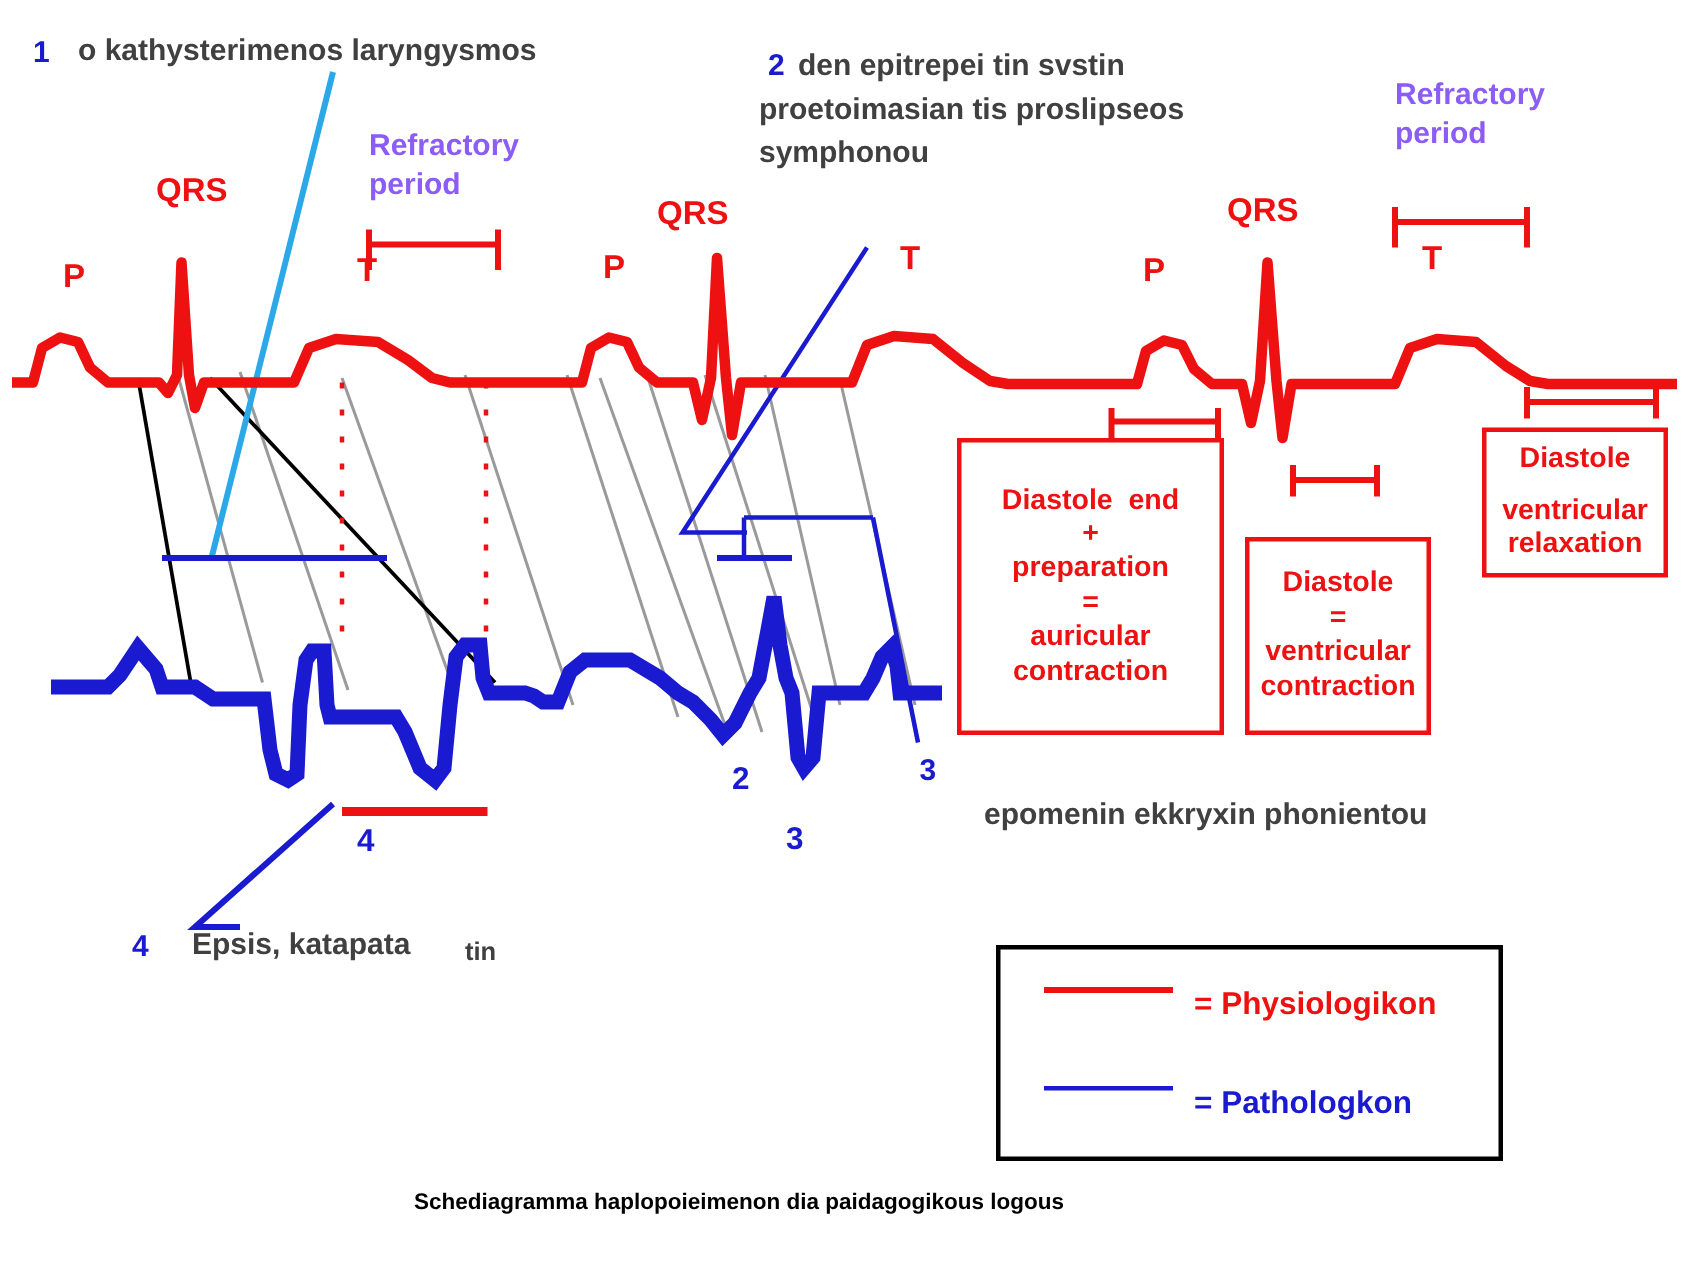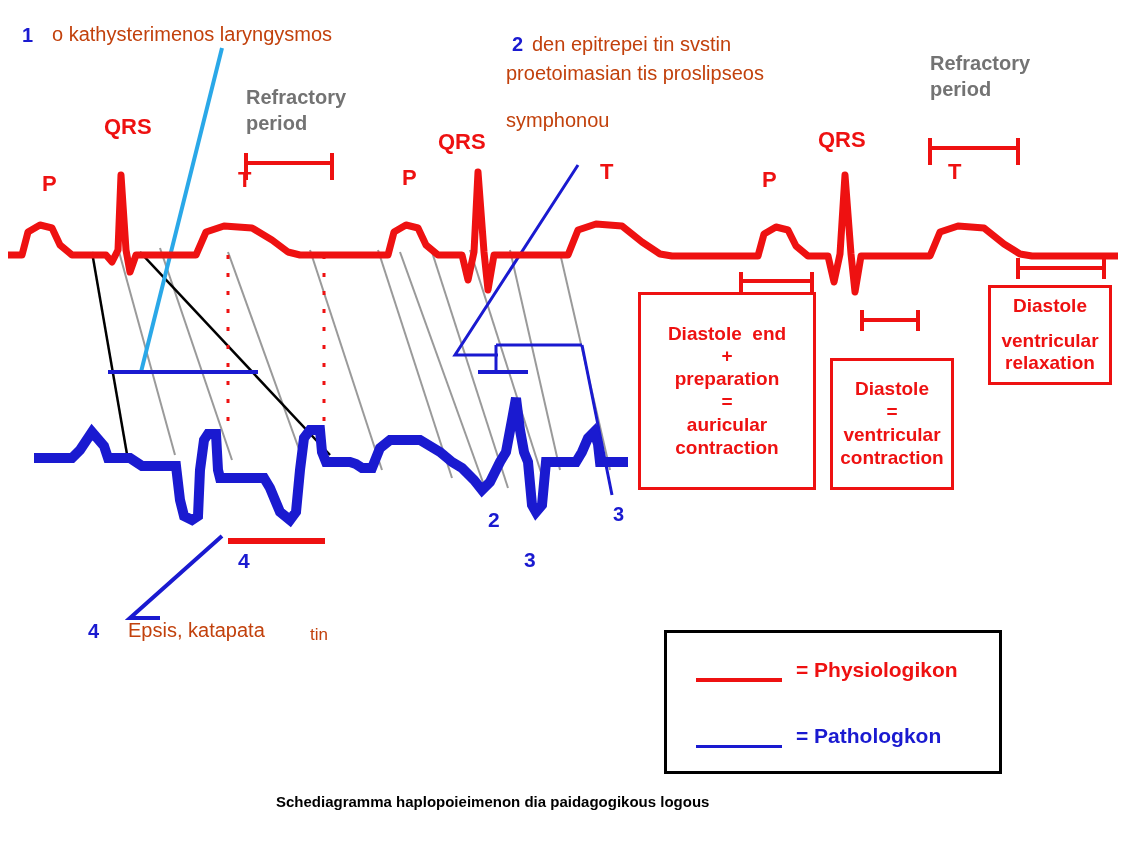--- a/index.html
+++ b/index.html
@@ -7,37 +7,37 @@
   body{
     font-family:"Liberation Sans", sans-serif;
     width:1126px;height:844px;
     position:relative;overflow:hidden;
   }
   #stage{position:absolute;left:0;top:0;width:1126px;height:844px;}
   svg.layer{position:absolute;left:0;top:0;width:1126px;height:844px;overflow:visible;}
 
   .lbl{position:absolute;font-weight:bold;line-height:1.12;white-space:pre;}
 
-  .note-blue{font-size:20px;color:#c2410c;font-weight:normal;line-height:1.2;}
+  .note-blue{font-size:20px;color:#404040;font-weight:bold;line-height:1.2;}
   .idx{font-size:20px;color:#1a1ad0;font-weight:bold;}
   .wave-lab{font-size:22px;color:#ee1111;font-weight:bold;}
-  .refr{font-size:20px;color:#737373;font-weight:bold;line-height:1.15;text-align:left;}
+  .refr{font-size:20px;color:#8b5cf6;font-weight:bold;line-height:1.15;text-align:left;}
 
   .redbox{
     position:absolute;border:3px solid #ee1111;color:#ee1111;
     font-size:19px;font-weight:bold;line-height:1.2;text-align:center;
     box-sizing:border-box;display:flex;flex-direction:column;
     align-items:center;justify-content:center;background:#fff;
   }
   .redbox div{white-space:pre;}
 
   .legendbox{
     position:absolute;border:3px solid #000;background:#fff;box-sizing:border-box;
   }
-  .legend-row{position:absolute;display:flex;align-items:flex-end;}
+  .legend-row{position:absolute;display:flex;align-items:flex-start;}
   .legend-swatch{display:inline-block;height:4px;width:86px;margin-right:14px;}
   .legend-text{font-size:21px;font-weight:bold;white-space:pre;}
 
   .caption{
     position:absolute;font-size:15px;font-weight:bold;color:#000;white-space:pre;
   }
   .num-mark{position:absolute;font-size:21px;font-weight:bold;color:#1a1ad0;}
 </style>
 </head>
 <body>
@@ -156,23 +156,24 @@
     </g>
 
   </svg>
 
   <div class="lbl idx" style="left:22px;top:24px;">1</div>
   <div class="lbl note-blue" style="left:52px;top:22px;">o kathysterimenos laryngysmos</div>
 
   <div class="lbl idx" style="left:512px;top:33px;">2</div>
   <div class="lbl note-blue" style="left:532px;top:32px;">den epitrepei tin svstin</div>
   <div class="lbl note-blue" style="left:506px;top:61px;">proetoimasian tis proslipseos</div>
-  <div class="lbl note-blue" style="left:506px;top:90px;margin-top:18px;">symphonou</div>
+  <div class="lbl note-blue" style="left:506px;top:90px;">symphonou</div>
 
   <div class="lbl idx" style="left:613px;top:503px;">3</div>
+  <div class="lbl note-blue" style="left:656px;top:531px;">epomenin ekkryxin phonientou</div>
 
   <div class="lbl idx" style="left:88px;top:620px;">4</div>
   <div class="lbl note-blue" style="left:128px;top:618px;">Epsis, katapata</div>
   <div class="lbl note-blue" style="left:310px;top:625px;font-size:17px;">tin</div>
 
   <div class="lbl wave-lab" style="left:42px;top:172px;">P</div>
   <div class="lbl wave-lab" style="left:104px;top:115px;">QRS</div>
   <div class="lbl wave-lab" style="left:238px;top:168px;">T</div>
 
   <div class="lbl wave-lab" style="left:402px;top:166px;">P</div>

